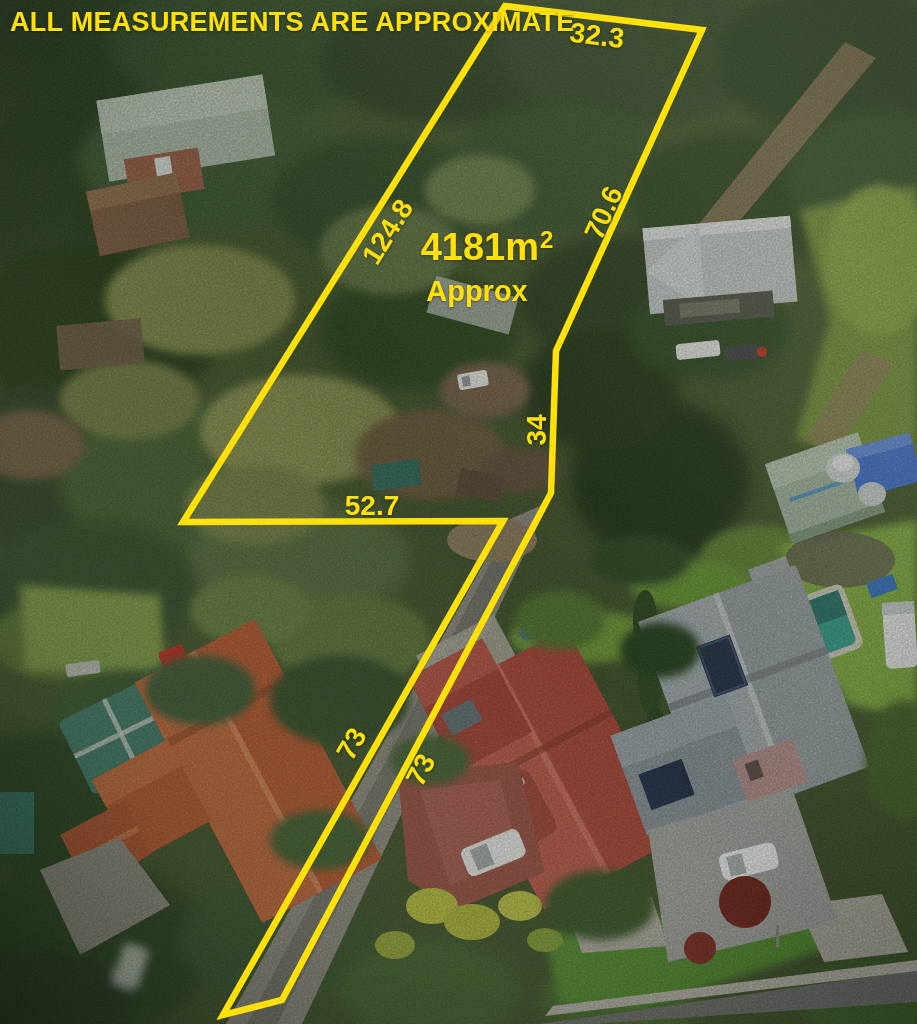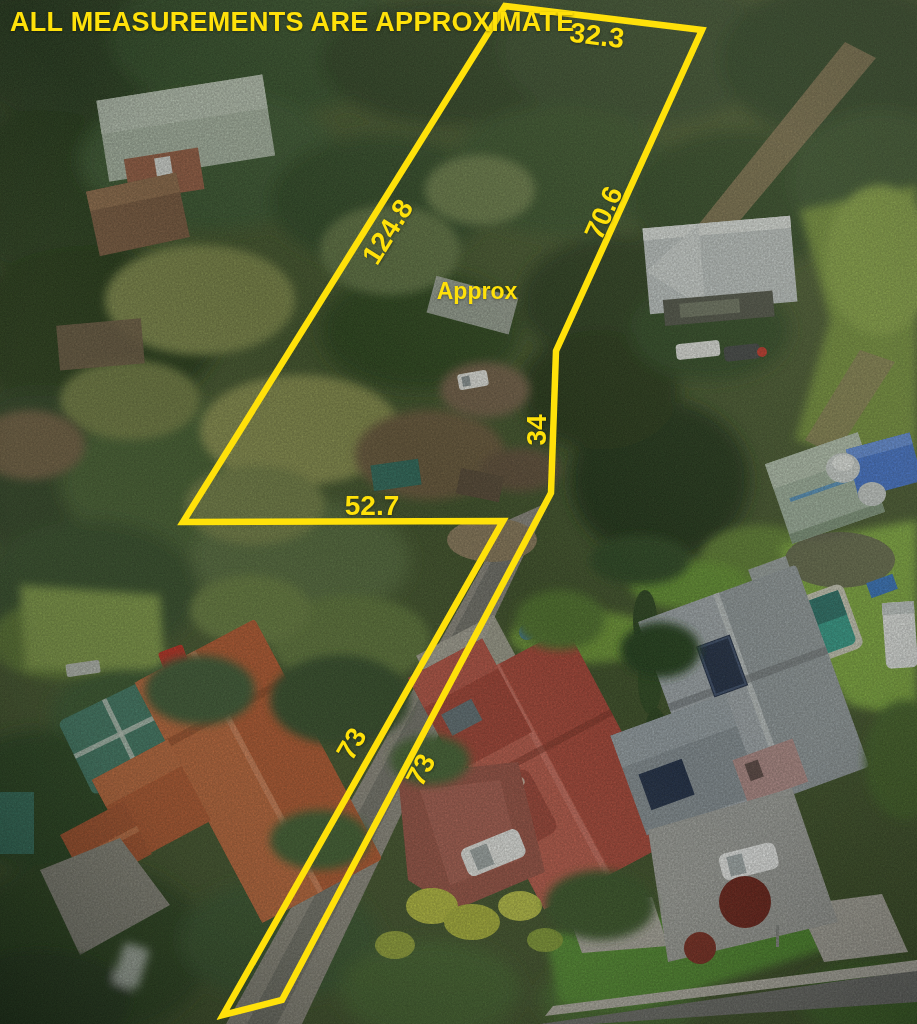--- a/index.html
+++ b/index.html
@@ -18,21 +18,21 @@
   #lbl-disclaimer{left:10px;top:9px;font-size:27px;letter-spacing:.3px;}
   #lbl-top     {left:597px;top:36px; transform:translate(-50%,-50%) rotate(7deg);}
   #lbl-left    {left:388px;top:232px;transform:translate(-50%,-50%) rotate(-58deg);}
   #lbl-right   {left:604px;top:213px;transform:translate(-50%,-50%) rotate(-66deg);}
   #lbl-34      {left:537px;top:430px;transform:translate(-50%,-50%) rotate(-90deg);}
   #lbl-426     {left:372px;top:506px;transform:translate(-50%,-50%);}
   #lbl-73L     {left:352px;top:744px;transform:translate(-50%,-50%) rotate(-60deg);}
   #lbl-73R     {left:421px;top:770px;transform:translate(-50%,-50%) rotate(-62deg);}
   #lbl-area    {left:487px;top:247px;transform:translate(-50%,-50%);font-size:38px;}
   #lbl-area .sup{font-size:24px;position:relative;top:-12px;margin-left:1px;}
-  #lbl-approx  {left:477px;top:291px;transform:translate(-50%,-50%);font-size:23px;}
+  #lbl-approx  {left:477px;top:291px;transform:translate(-50%,-50%);font-size:29px;}
 </style>
 </head>
 <body>
 
 <div class="stage" style="--accent: #FFE10A;">
 
   <svg viewBox="0 0 917 1024" aria-hidden="true">
     <defs>
       <filter id="blur8" x="-40%" y="-40%" width="180%" height="180%">
           <feGaussianBlur stdDeviation="8"></feGaussianBlur>
@@ -337,15 +337,18 @@
   <div class="lbl" id="lbl-disclaimer">ALL MEASUREMENTS ARE APPROXIMATE</div>
 
   <div class="lbl dim" id="lbl-top">32.3</div>
   <div class="lbl dim" id="lbl-left">124.8</div>
   <div class="lbl dim" id="lbl-right">70.6</div>
   <div class="lbl dim" id="lbl-34">34</div>
   <div class="lbl dim" id="lbl-426">52.7</div>
   <div class="lbl dim" id="lbl-73L">73</div>
   <div class="lbl dim" id="lbl-73R">73</div>
 
+  <div class="lbl" id="lbl-area">
+    <span>4181m</span><span class="sup">2</span>
+  </div>
   <div class="lbl" id="lbl-approx">Approx</div>
 
 </div>
 
 </body></html>

